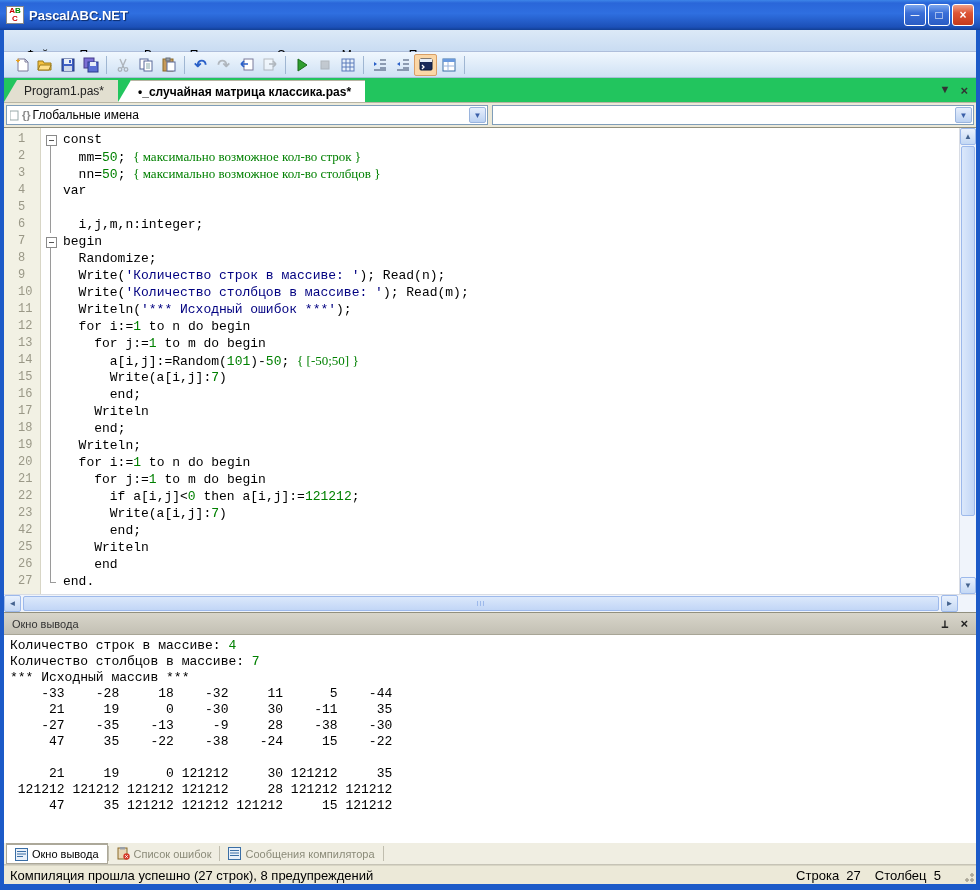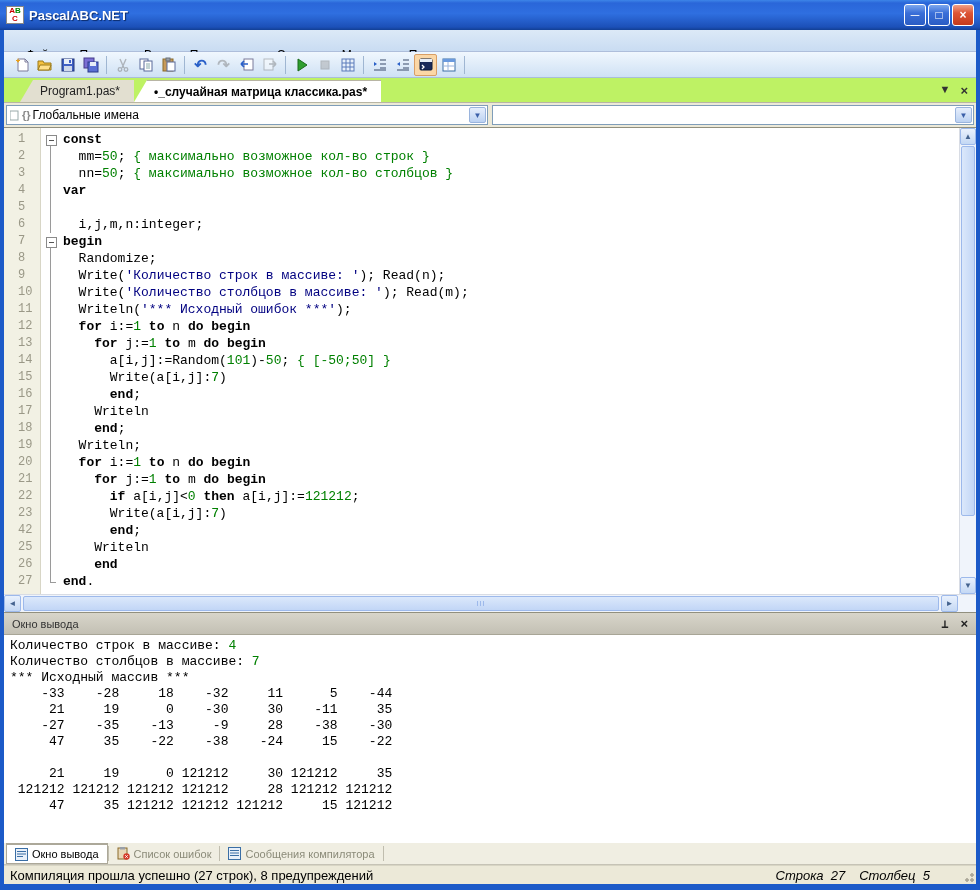--- a/index.html
+++ b/index.html
@@ -31,22 +31,22 @@
   
   .toolbar { height:26px; flex:0 0 26px; background:linear-gradient(180deg,#f0f7fe,#cfe1f4);
     display:flex; align-items:center; padding-left:6px; border-bottom:1px solid #a9bed8; }
   .tbtn { width:23px; height:22px; display:flex; align-items:center; justify-content:center; }
   .tbtn.dis { opacity:.45; filter:grayscale(1); }
   .tbtn.sel { background:#fbd7a6; border:1px solid #d89e66; border-radius:2px; }
   .tsep { width:1px; height:18px; background:#9fb6d2; margin:0 4px; }
   .glyph { font-size:15px; font-weight:bold; line-height:1; }
 
   
-  .tabstrip { height:25px; flex:0 0 25px; background:#bef264; display:flex; align-items:flex-end;
-    padding-left:16px; border-bottom:1px solid #b8b5a4; position:relative; }
+  .tabstrip { height:25px; flex:0 0 25px; background:#22c55e; display:flex; align-items:flex-end;
+    padding-left:0; border-bottom:1px solid #b8b5a4; position:relative; }
   .etab { height:22px; display:flex; align-items:center; padding:0 14px 0 20px;
     clip-path:polygon(13px 0,100% 0,100% 100%,0 100%); font-size:12px; }
   .etab.inactive { background:#e2dfd0; color:#222; }
   .etab.active { background:#fff; font-weight:bold; border-top:1px solid #b8b5a4; }
   .tabstrip-btns { position:absolute; right:8px; top:5px; display:flex; gap:10px; color:#333; }
   .tabstrip-btns span { font-size:11px; }
 
   
   .navrow { height:24px; flex:0 0 24px; background:#ece9d8; display:flex; gap:4px; padding:2px 2px; }
   .combo { flex:1; background:#fff; border:1px solid #7f9db9; display:flex; align-items:center; position:relative; }
@@ -63,23 +63,23 @@
   .crow { display:flex; height:17px; line-height:17px; font-family:"Liberation Mono", monospace; font-size:13px; }
   .ln { width:37px; flex:0 0 37px; color:#9a9887; padding-left:14px; font-size:12px; }
   .fold { width:22px; flex:0 0 22px; position:relative; }
   .fold.f-line::before { content:""; position:absolute; left:9px; top:0; bottom:0; width:1px; background:#9a9a9a; }
   .fold.f-minus::before { content:""; position:absolute; left:9px; top:14px; bottom:0; width:1px; background:#9a9a9a; }
   .fold.f-minus::after { content:""; position:absolute; left:5px; top:4px; width:9px; height:9px;
     border:1px solid #8a8a8a; background:#fff linear-gradient(#555,#555) center/5px 1px no-repeat; }
   .fold.f-corner::before { content:""; position:absolute; left:9px; top:0; height:9px; width:1px; background:#9a9a9a; }
   .fold.f-corner::after { content:""; position:absolute; left:9px; top:9px; width:6px; height:1px; background:#9a9a9a; }
   .ccode { white-space:pre; }
-  .sk { font-weight:bold; color:#000; }
+  .sk { font-weight:normal; color:#000; }
   .sp { color:#000; }
-  .sc { color:#008000; }
+  .sc { color:#008000;font-family:Liberation Serif, serif; }
   .ss { color:#000080; }
   .sn { color:#008000; }
 
   
   .vscroll { flex:0 0 17px; background:#f0f4fb; display:flex; flex-direction:column; border-left:1px solid #d8dce4; }
   .sb-arrow { height:17px; flex:0 0 17px; background:linear-gradient(180deg,#e9f1fd,#c4d8f4);
     border:1px solid #9db9eb; border-radius:2px; color:#44638f; font-size:8px;
     display:flex; align-items:center; justify-content:center; }
   .vthumb { margin:1px 1px; height:370px; background:linear-gradient(90deg,#dbe8fb,#c2d6f6);
     border:1px solid #9db9eb; border-radius:2px; }
@@ -106,21 +106,21 @@
   .btabs { height:22px; flex:0 0 22px; background:#f0eee2; display:flex; align-items:stretch;
     padding-left:2px; border-bottom:1px solid #c6c3b6; }
   .btab { display:flex; align-items:center; gap:4px; padding:0 8px; font-size:11px; color:#8b8b79; }
   .btab.active { background:#fff; border:1px solid #aca899; border-top:2px solid #aca899; color:#000; }
   .btab-sep { width:1px; background:#c0bdae; margin:3px 0; }
   .bicon { width:13px; height:13px; flex:0 0 13px; }
 
   
   .statusbar { height:19px; flex:0 0 19px; background:#ece9d8; display:flex; align-items:center;
     padding:0 6px; font-size:13px; color:#000; border-top:1px solid #d8d5c4; position:relative; }
-  .status-right { margin-left:auto; margin-right:40px; display:flex; gap:14px;font-style:italic; }
+  .status-right { margin-left:auto; margin-right:29px; display:flex; gap:14px; }
   .grip { position:absolute; right:2px; bottom:2px; width:12px; height:12px;
     background:
       radial-gradient(circle at 10px 10px,#aca899 1.5px,transparent 2px),
       radial-gradient(circle at 10px 5px,#aca899 1.5px,transparent 2px),
       radial-gradient(circle at 5px 10px,#aca899 1.5px,transparent 2px); }
 </style>
 </head>
 <body>
 
 <div class="win">

